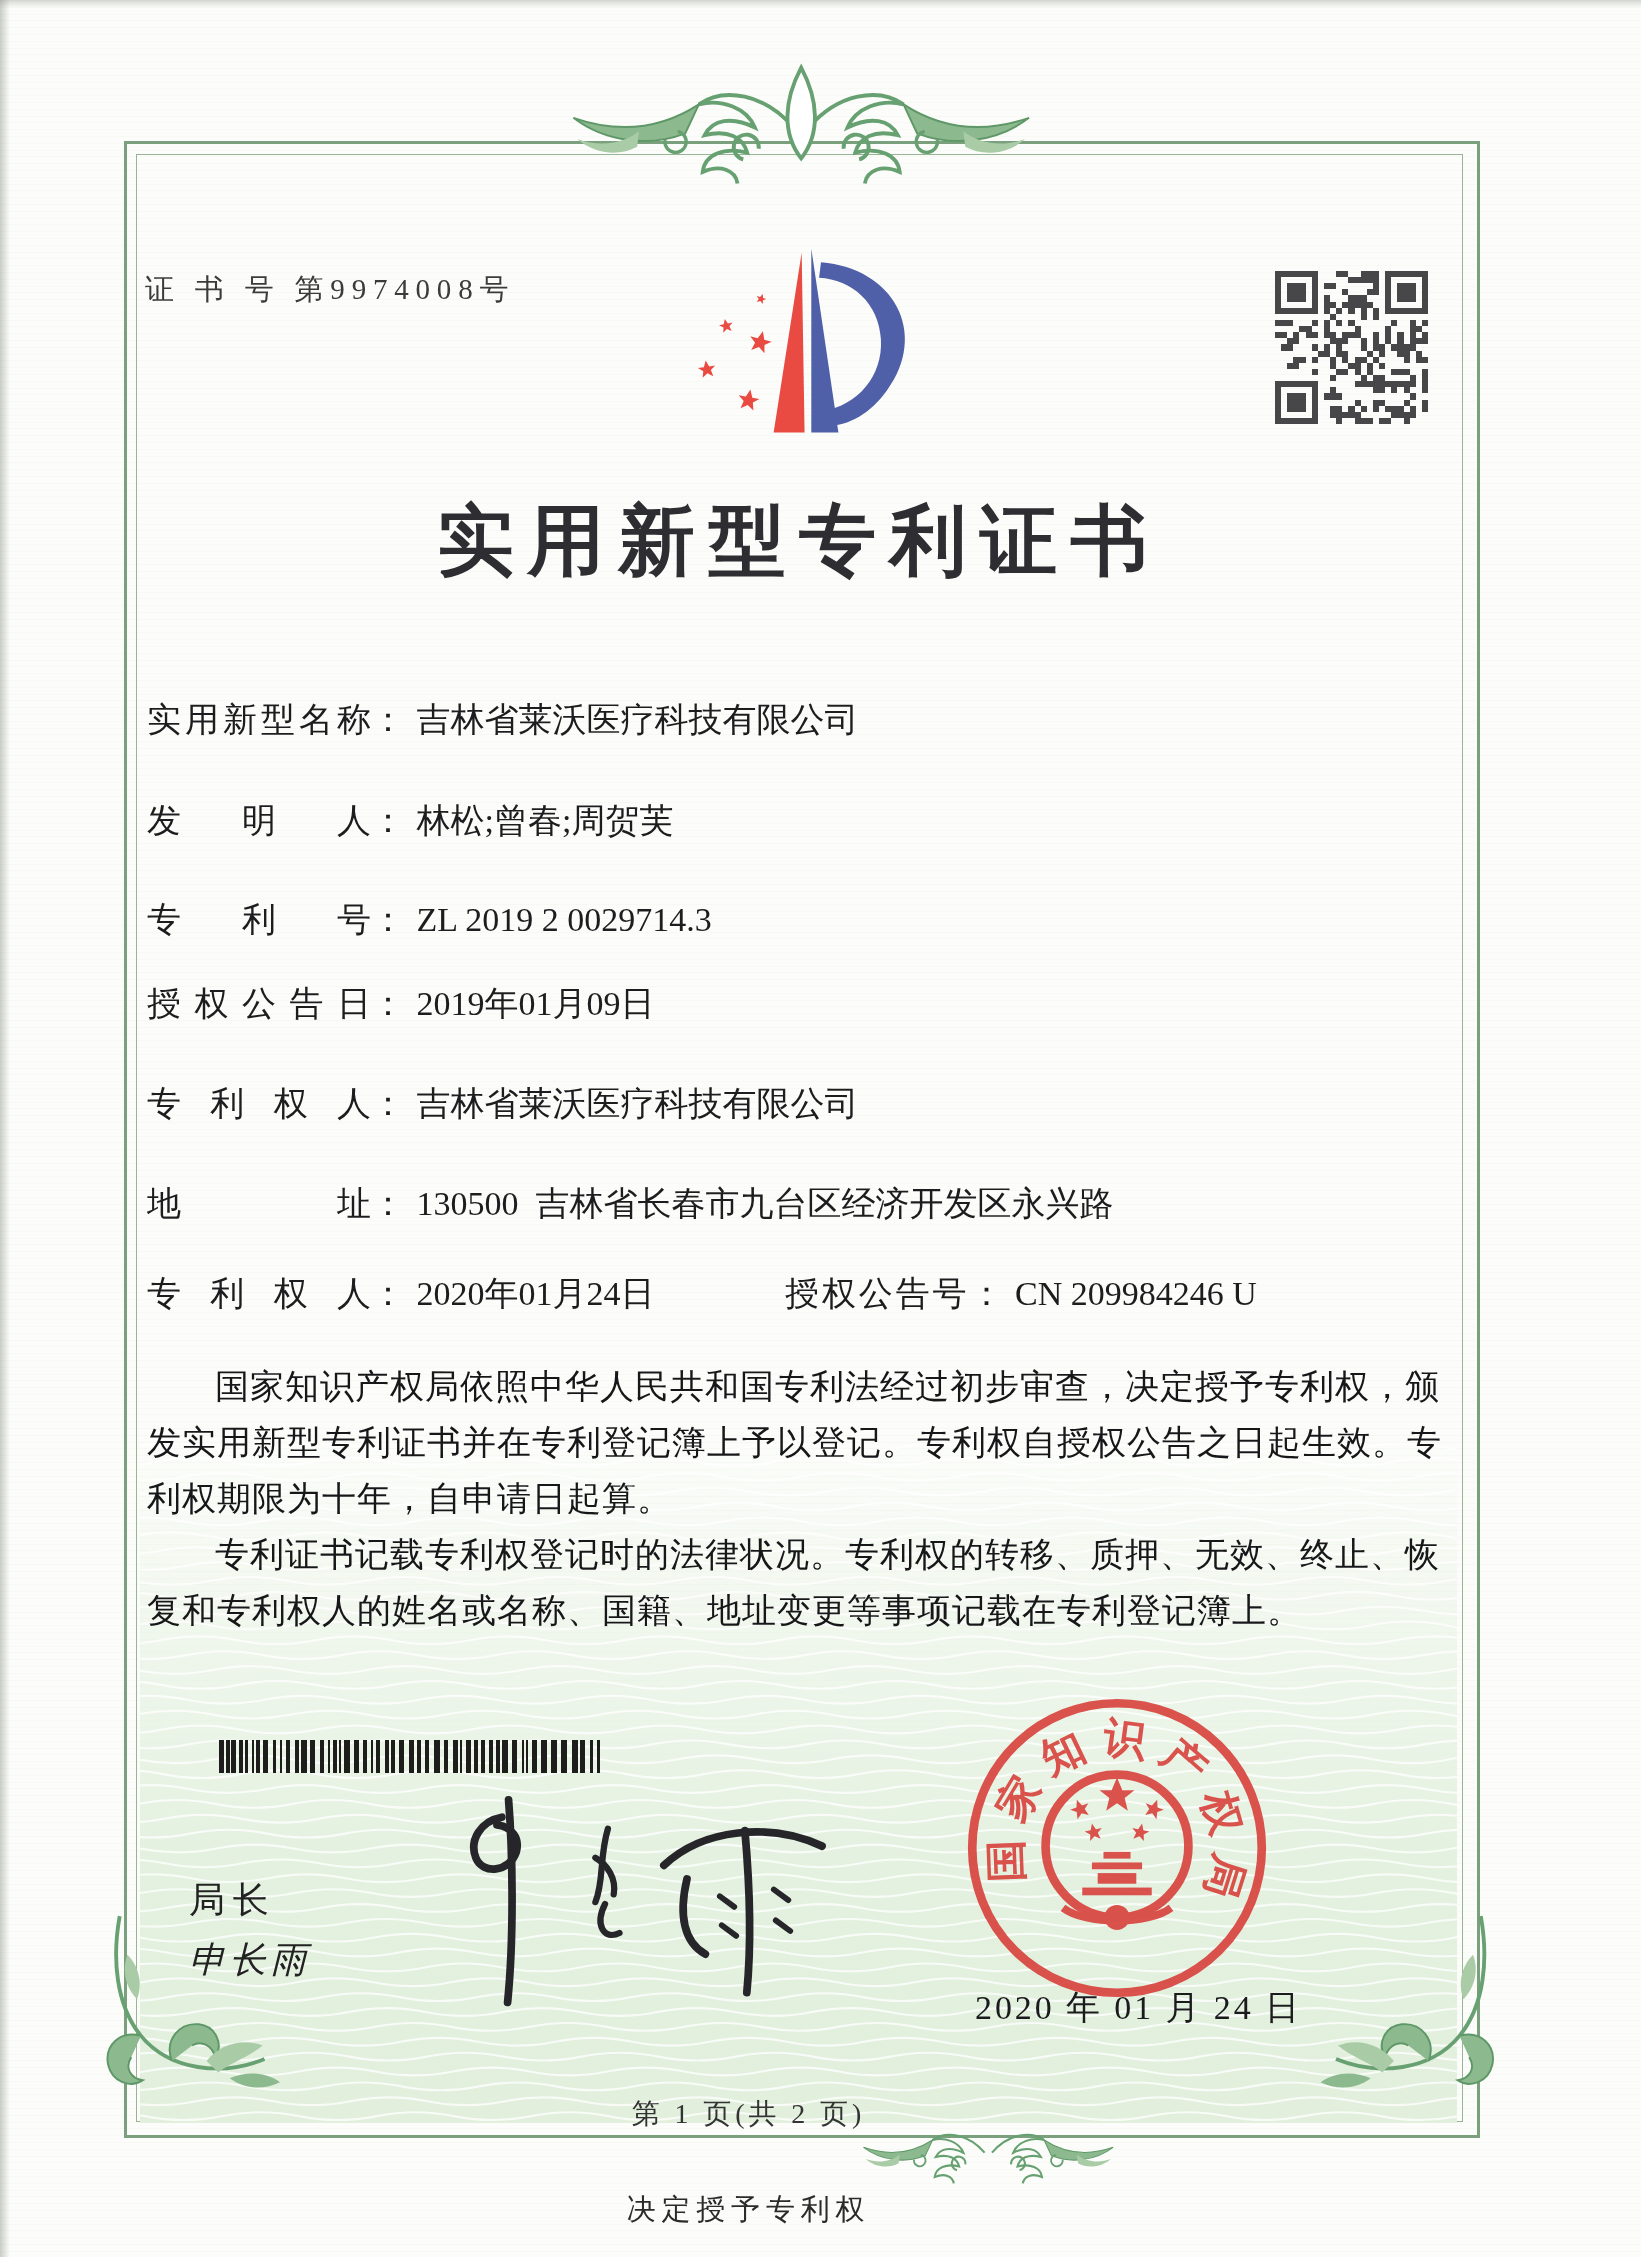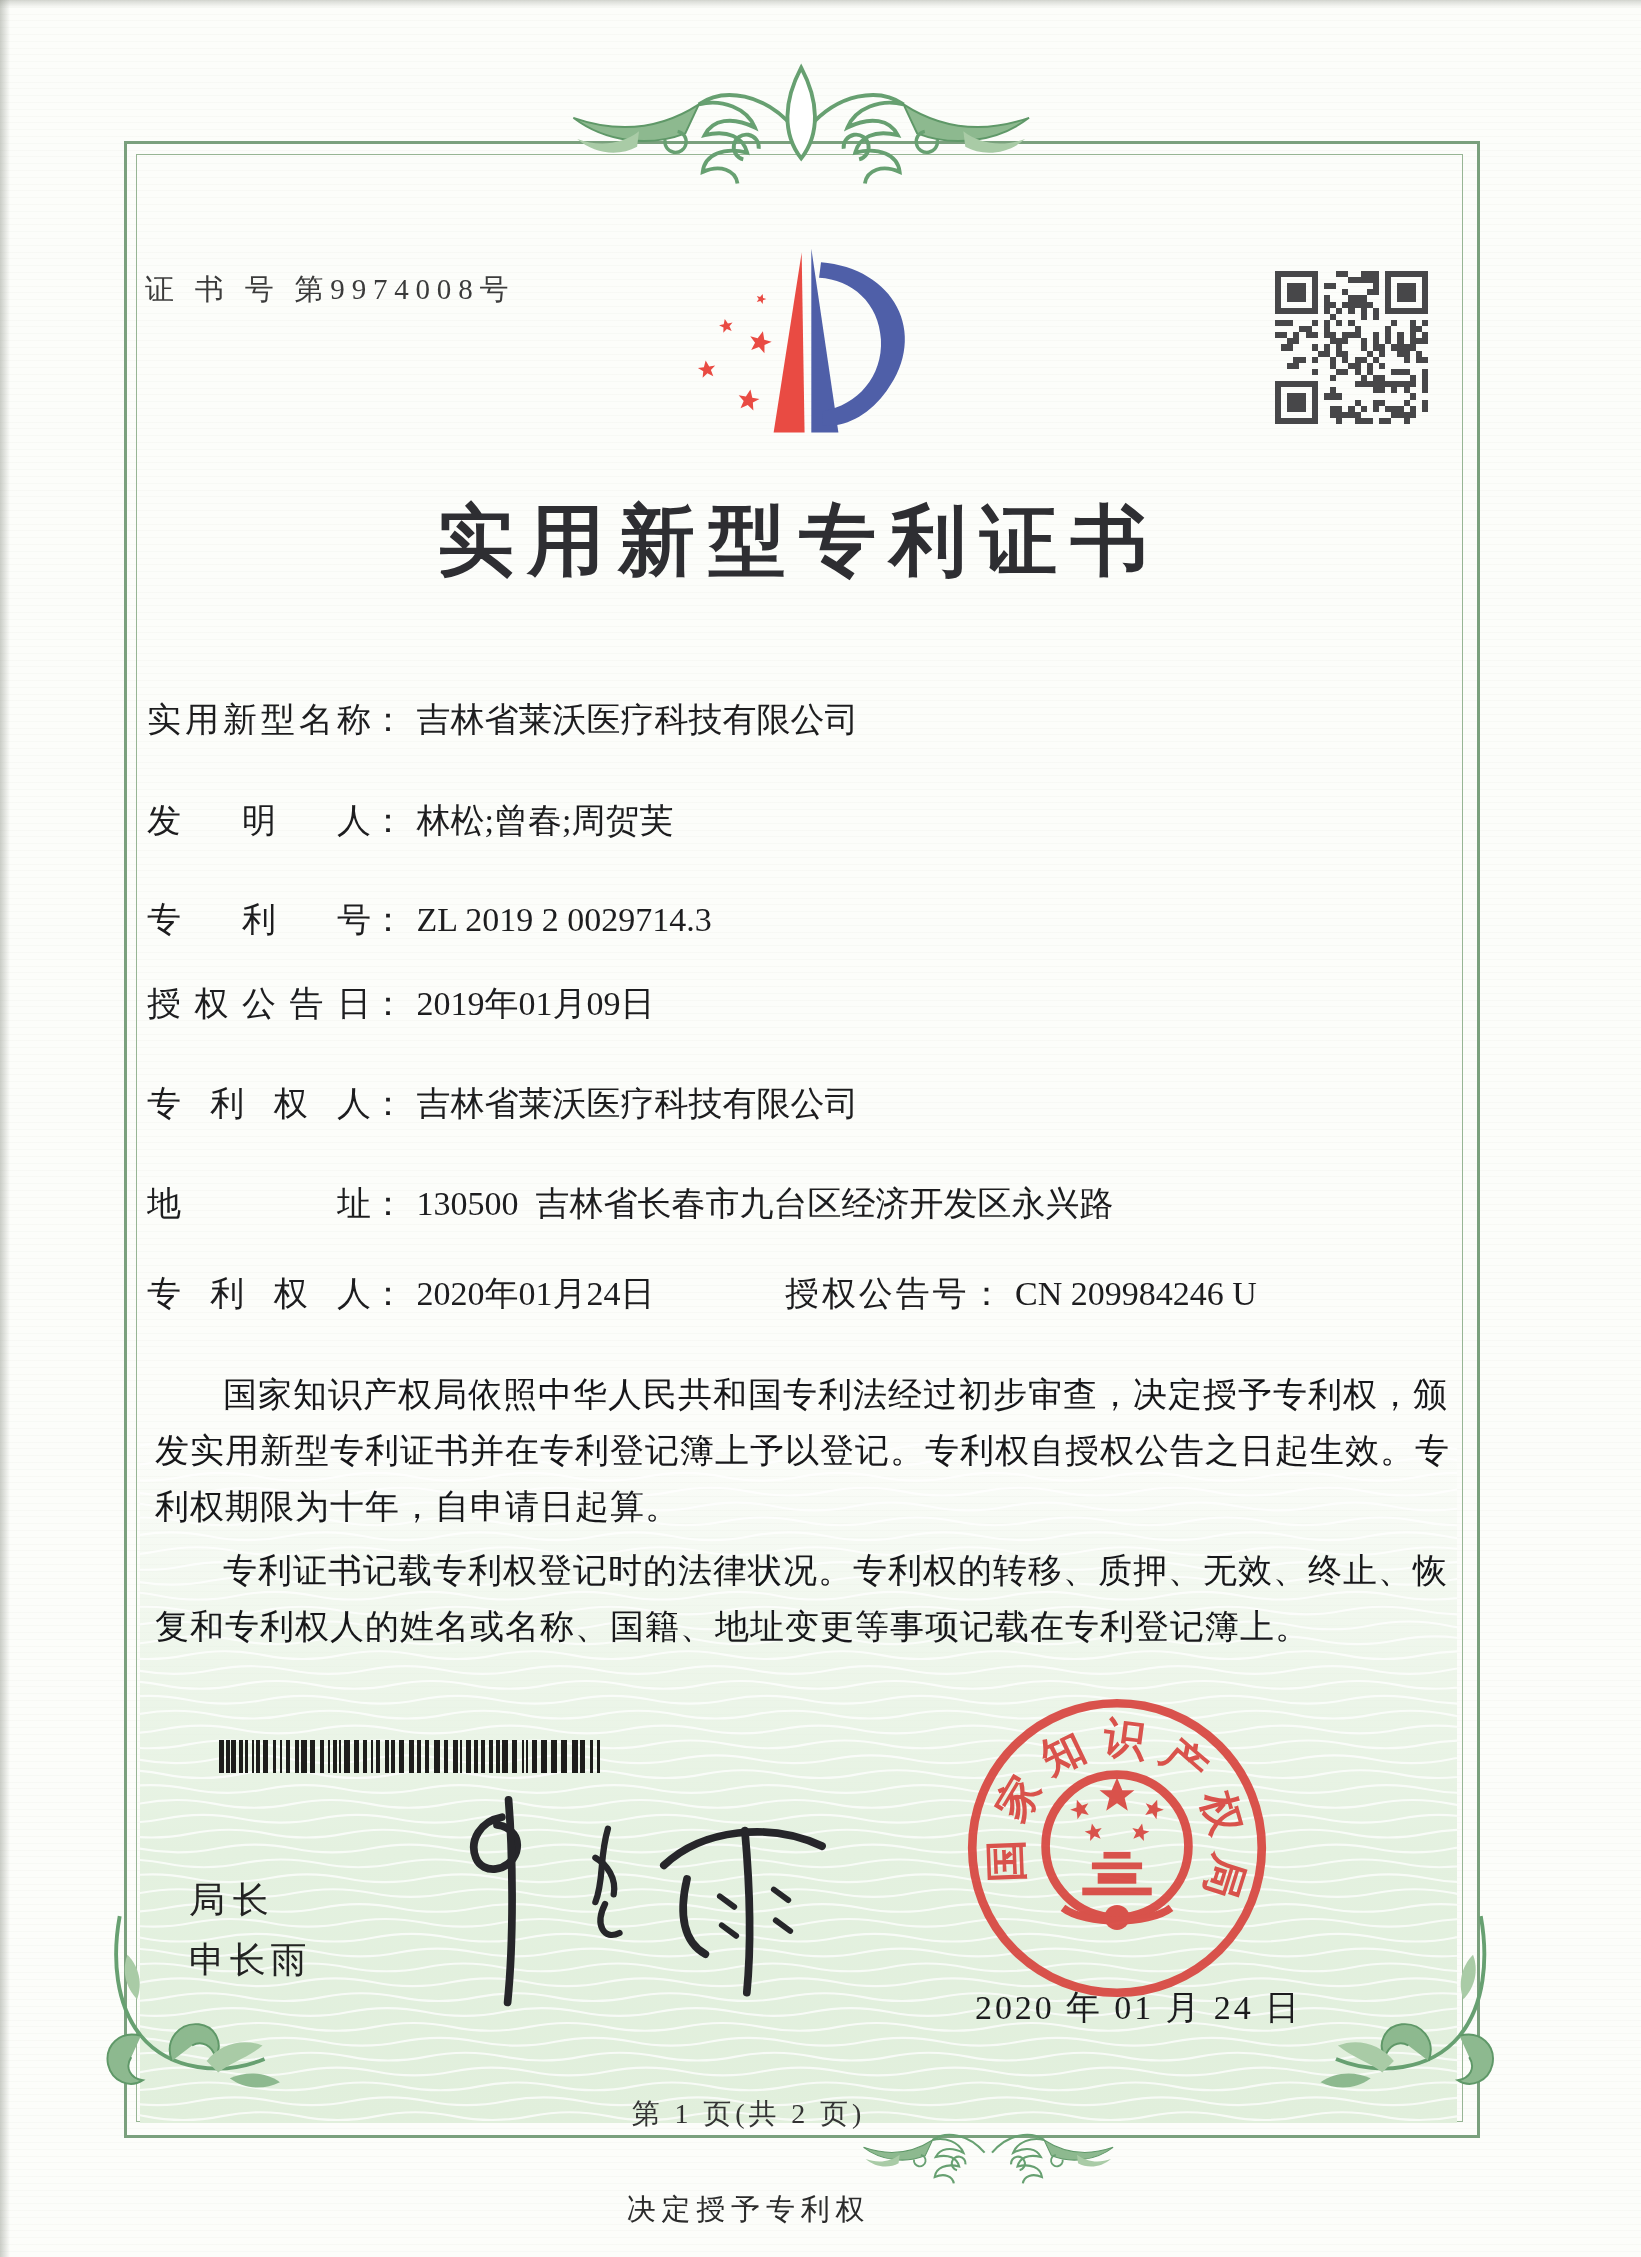--- a/index.html
+++ b/index.html
@@ -37,28 +37,28 @@
   .field-row{left:147px;width:1317px;font-size:34px;color:#1d1d1f;white-space:nowrap;}
   .flabel{display:inline-block;width:224px;text-align:justify;text-align-last:justify;vertical-align:bottom;}
   .fcolon{display:inline-block;}
   .fvalue{display:inline-block;margin-left:11.6px;white-space:pre-wrap;}
   .pos2{position:absolute;left:638px;top:0;}
   .pos2 .nlabel{display:inline-block;letter-spacing:2.9px;}
   .r1{top:697px;} .r2{top:798px;} .r3{top:897px;} .r4{top:981px;}
   .r5{top:1081px;} .r6{top:1181px;} .r7{top:1271px;}
 
   .body-text{left:147px;top:1359px;width:1317px;font-size:34px;line-height:56px;color:#17171a;}
-  .body-text p{margin:8px;text-indent:68px;letter-spacing:1px;}
+  .body-text p{margin:0;text-indent:68px;letter-spacing:1px;}
 
   .barcode{left:219px;top:1740px;width:386px;height:33px;display:flex;align-items:stretch;}
   .barcode div{height:100%;}
   .barcode .b{background:#1d1d1b;}
 
   .director-title{left:189px;top:1876px;font-size:36px;letter-spacing:7.7px;color:#222;}
-  .director-name{left:189px;top:1936px;font-size:36px;letter-spacing:4.8px;color:#222;}
+  .director-name{left:189px;top:1936px;font-size:36px;letter-spacing:4.8px;color:#222;font-style:italic;}
   .sig{left:415px;top:1788px;}
 
   .seal{left:951px;top:1682px;}
   .seal-arc{font-size:44px;font-weight:700;letter-spacing:14px;fill:#d8453f;
     font-family:"Liberation Serif","DejaVu Serif",serif;}
   .seal-date{left:975px;top:1985px;font-size:34px;letter-spacing:2.9px;color:#1b1b1d;}
 
   .page-no{left:58px;top:2095px;width:1381px;text-align:center;font-size:28px;letter-spacing:3.9px;color:#333;}
   .back-note{left:58px;top:2190px;width:1381px;text-align:center;font-size:29px;letter-spacing:5.8px;color:#2b2b2b;}
 </style>

